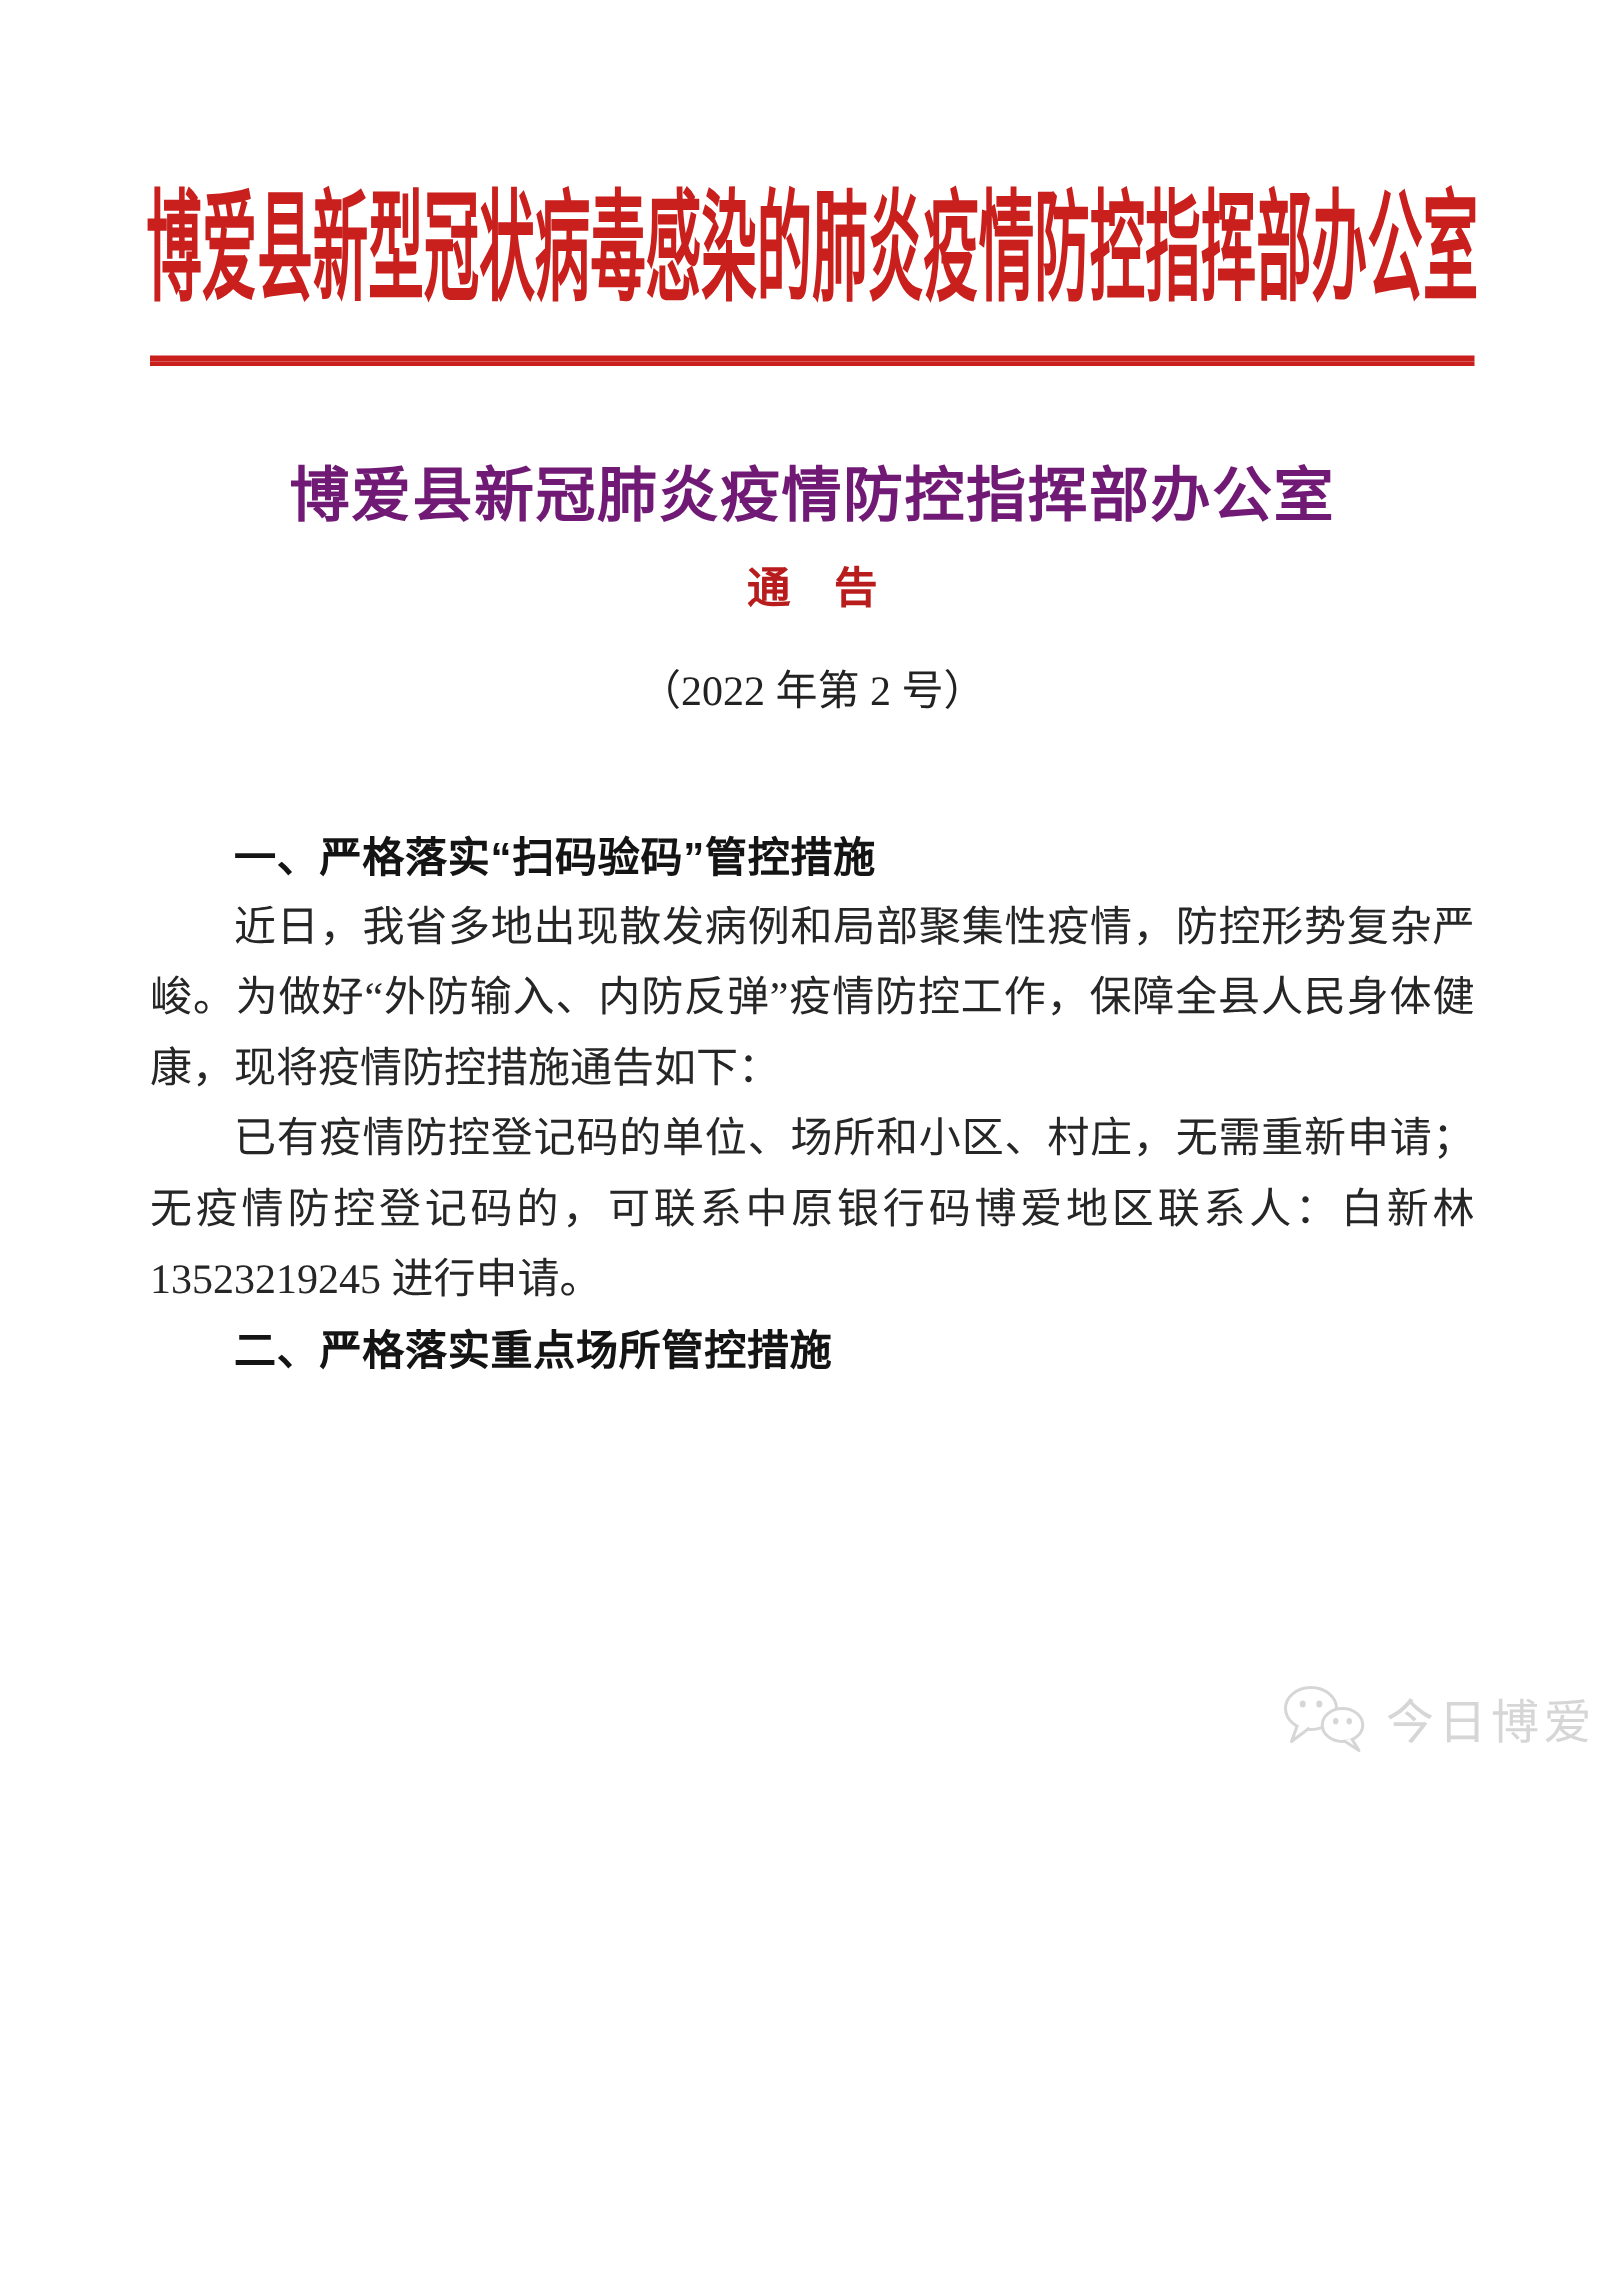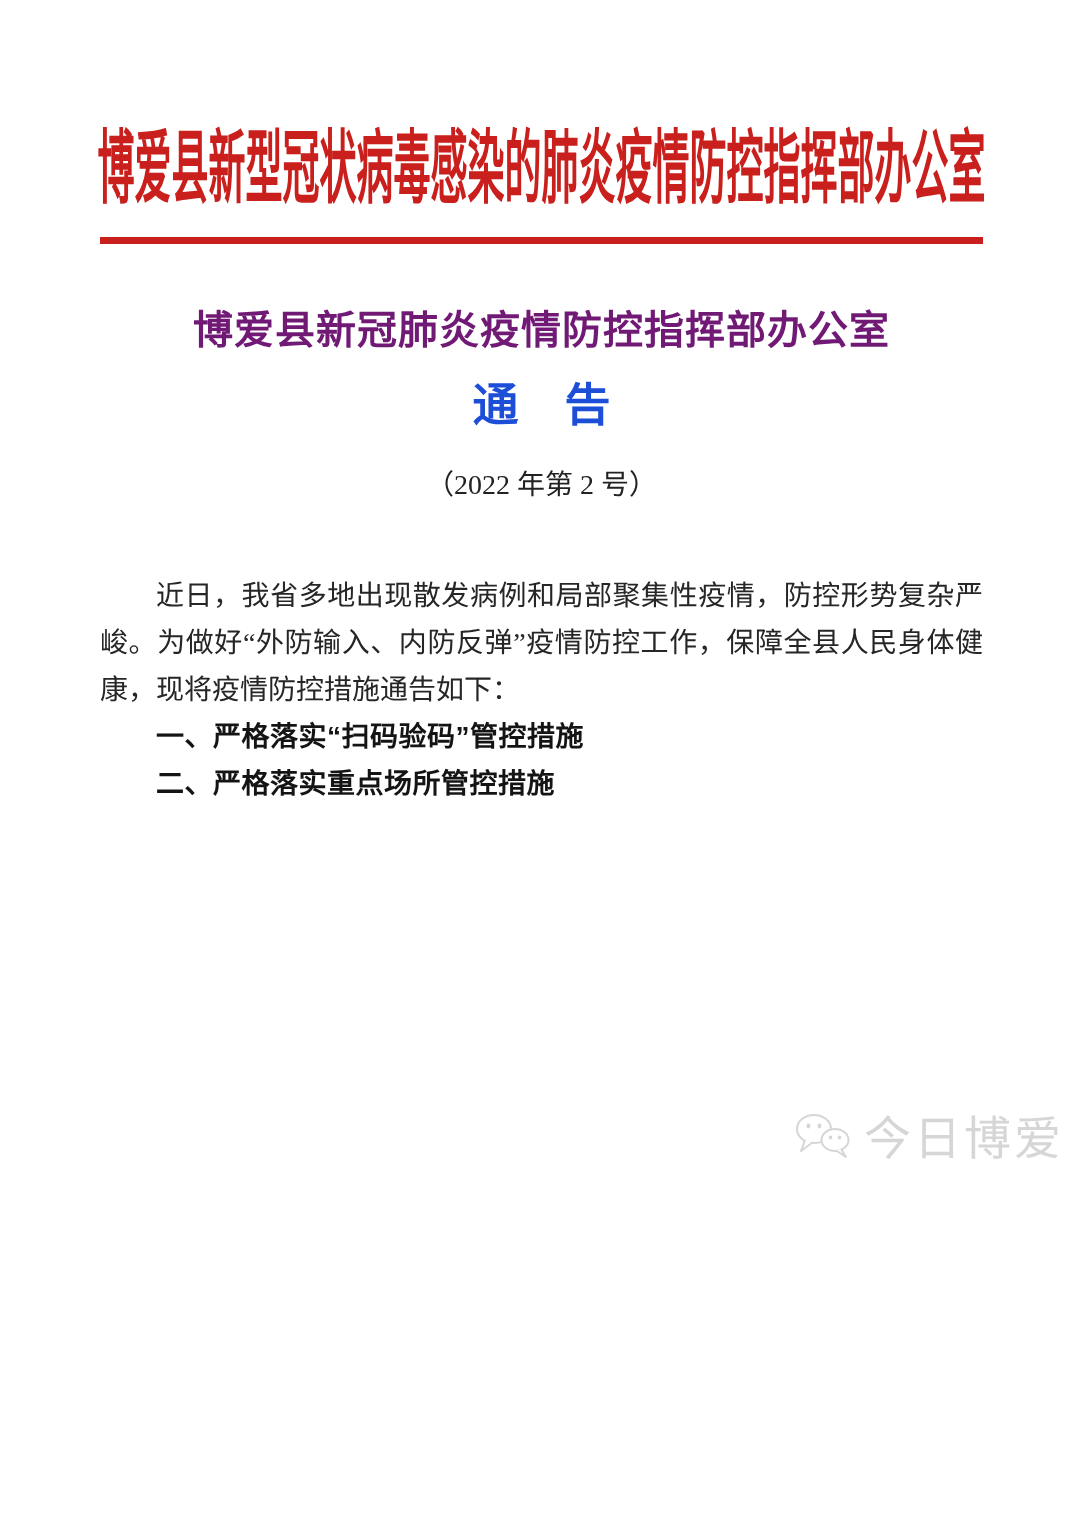--- a/index.html
+++ b/index.html
@@ -51,23 +51,23 @@
     margin-top:54px;
     text-align:center;
     font-size:40px;
     font-weight:600;
     letter-spacing:1px;
     color:#701a75;
   }
   .notice-type{
     margin-top:12px;
     text-align:center;
-    font-size:46px;
+    font-size:29px;
     font-weight:600;
-    color:#1d4ed8;
+    color:#b91c1c;
     white-space:pre;
   }
   .doc-number{
     margin-top:28px;
     text-align:center;
     font-size:28px;
     color:#222;
   }
   
   .doc-body{
@@ -90,21 +90,21 @@
   .watermark{
     position:absolute;
     right:16px;
     bottom:26px;
     display:flex;
     align-items:center;
     gap:9px;
     color:var(--wm);
   }
   .watermark-label{
-    font-size:47px;
+    font-size:32px;
     letter-spacing:3px;
     font-family:"Liberation Sans","DejaVu Sans",sans-serif;
   }
   .wm-icon{display:block;}
 </style>
 </head>
 <body>
 
 <div class="page">
   <div class="content">
@@ -115,22 +115,23 @@
 
     <div class="double-rule"></div>
 
     <div class="office-title">博爱县新冠肺炎疫情防控指挥部办公室</div>
 
     <div class="notice-type">通　告</div>
 
     <div class="doc-number">（2022 年第 2 号）</div>
 
     <div class="doc-body">
+        <div class="para heading">一、严格落实“扫码验码”管控措施</div>
         <div class="para">近日，我省多地出现散发病例和局部聚集性疫情，防控形势复杂严峻。为做好“外防输入、内防反弹”疫情防控工作，保障全县人民身体健康，现将疫情防控措施通告如下：</div>
-        <div class="para heading">一、严格落实“扫码验码”管控措施</div>
+        <div class="para">已有疫情防控登记码的单位、场所和小区、村庄，无需重新申请；无疫情防控登记码的，可联系中原银行码博爱地区联系人：白新林 13523219245 进行申请。</div>
         <div class="para heading">二、严格落实重点场所管控措施</div>
       </div>
 
   </div>
 
   <div class="watermark">
     <svg class="wm-icon" width="64" height="48" viewBox="0 0 64 48" aria-hidden="true">
       <g fill="#ffffff" stroke="#d6d6d6" stroke-width="2">
         <ellipse cx="23" cy="18" rx="17" ry="14"></ellipse>
         <path d="M14 29 L10 40 L22 31" stroke-linejoin="round"></path>

